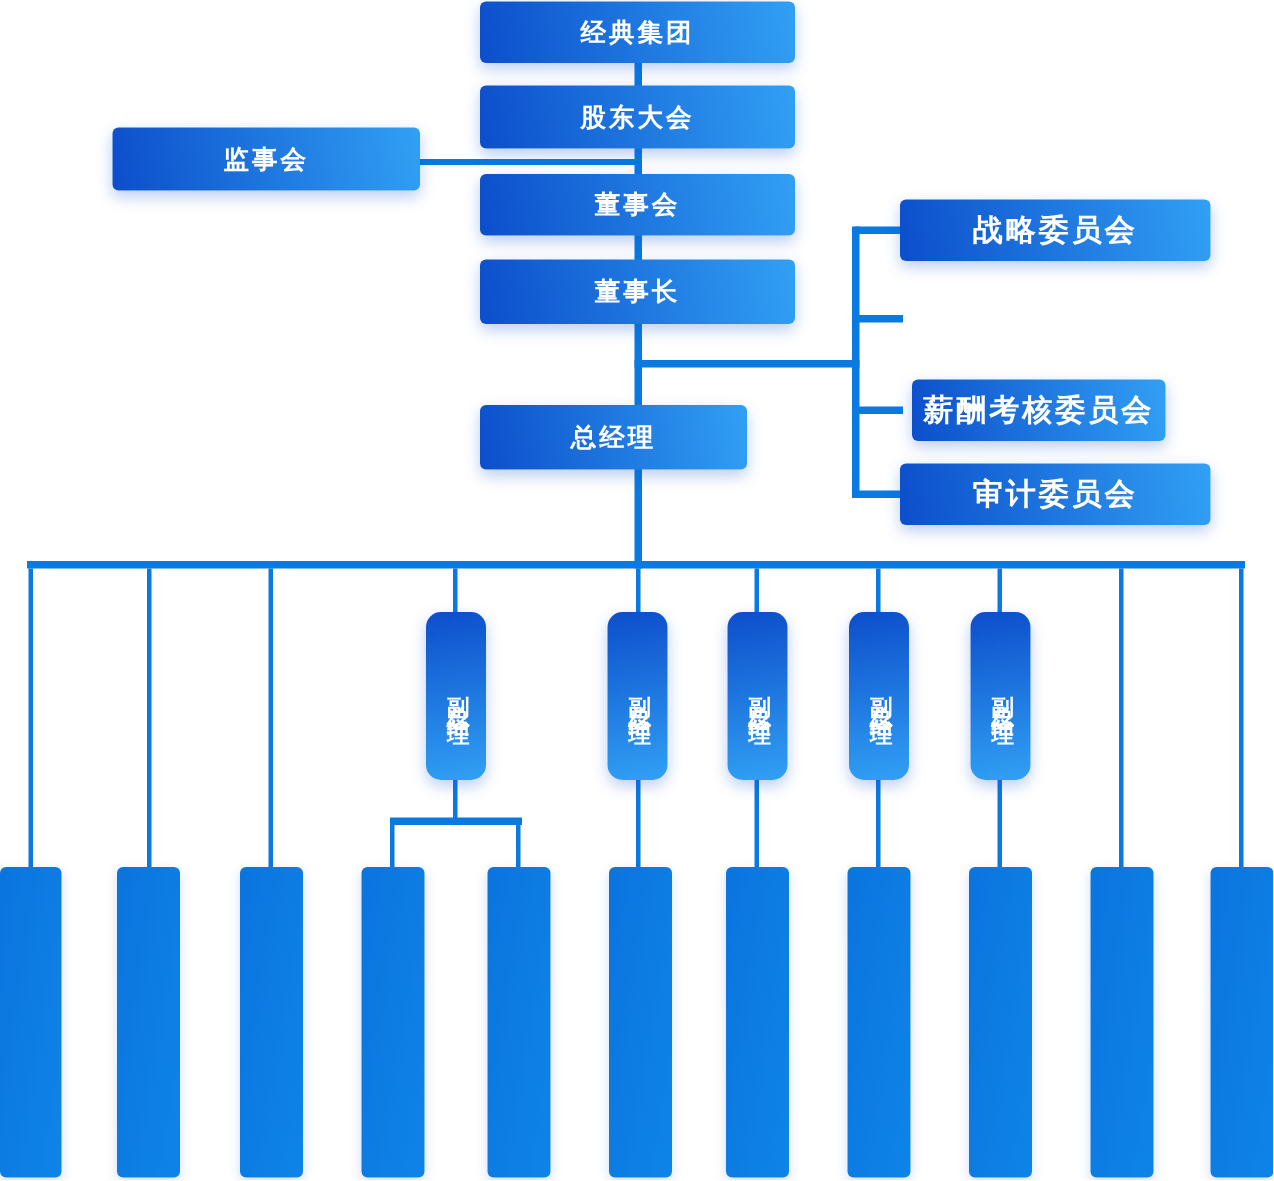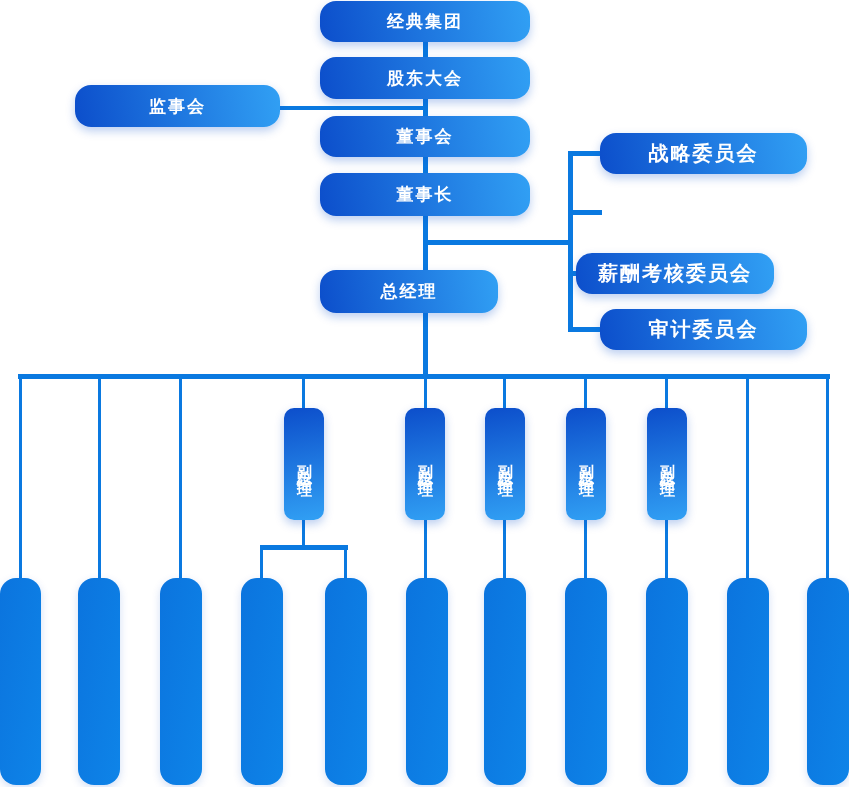--- a/index.html
+++ b/index.html
@@ -4,21 +4,21 @@
 <style>
   html,body{margin:0;padding:0;background:#ffffff;}
   .canvas{
     position:relative;width:849px;height:787px;background:#ffffff;overflow:hidden;
     font-family:"Liberation Sans","DejaVu Sans",sans-serif;
   }
   
   .line{position:absolute;background:var(--line,#0a79e0);z-index:1;}
   
   .box{
-    position:absolute;z-index:2;border-radius:16px;
+    position:absolute;z-index:2;border-radius:4px;
     background:linear-gradient(80deg,var(--grad-start,#0c4ecb) 0%,var(--grad-end,#31a0f4) 100%);
     color:#ffffff;font-weight:bold;font-size:17px;letter-spacing:2px;
     display:flex;align-items:center;justify-content:center;
     box-shadow:0 4px 10px rgba(12,80,200,0.28);
   }
   .box.committee{font-size:20px;}
   .box.vbox{
     border-radius:10px;font-size:15px;
     writing-mode:vertical-rl;text-orientation:upright;letter-spacing:6px;
     background:linear-gradient(170deg,var(--grad-start,#0c4ecb) 0%,var(--grad-end,#31a0f4) 100%);
@@ -64,21 +64,21 @@
   <div class="line" style="left:665px;top:520px;width:3px;height:58px;"></div>
 
   <div class="box" style="left:320px;top:1px;width:210px;height:41px;">经典集团</div>
   <div class="box" style="left:320px;top:57px;width:210px;height:42px;">股东大会</div>
   <div class="box" style="left:75px;top:85px;width:205px;height:42px;">监事会</div>
   <div class="box" style="left:320px;top:116px;width:210px;height:41px;">董事会</div>
   <div class="box" style="left:320px;top:173px;width:210px;height:43px;">董事长</div>
   <div class="box" style="left:320px;top:270px;width:178px;height:43px;">总经理</div>
 
   <div class="box committee" style="left:600px;top:133px;width:207px;height:41px;">战略委员会</div>
-  <div class="box committee" style="left:576px;top:253px;width:198px;height:41px;">薪酬考核委员会</div>
+  <div class="box committee" style="left:608px;top:253px;width:169px;height:41px;">薪酬考核委员会</div>
   <div class="box committee" style="left:600px;top:309px;width:207px;height:41px;">审计委员会</div>
 
   <div class="box vbox" style="left:284px;top:408px;width:40px;height:112px;">副总经理</div>
   <div class="box vbox" style="left:405px;top:408px;width:40px;height:112px;">副总经理</div>
   <div class="box vbox" style="left:485px;top:408px;width:40px;height:112px;">副总经理</div>
   <div class="box vbox" style="left:566px;top:408px;width:40px;height:112px;">副总经理</div>
   <div class="box vbox" style="left:647px;top:408px;width:40px;height:112px;">副总经理</div>
 
   <div class="box dept" style="left:0px;top:578px;width:41px;height:207px;"></div>
   <div class="box dept" style="left:78px;top:578px;width:42px;height:207px;"></div>

